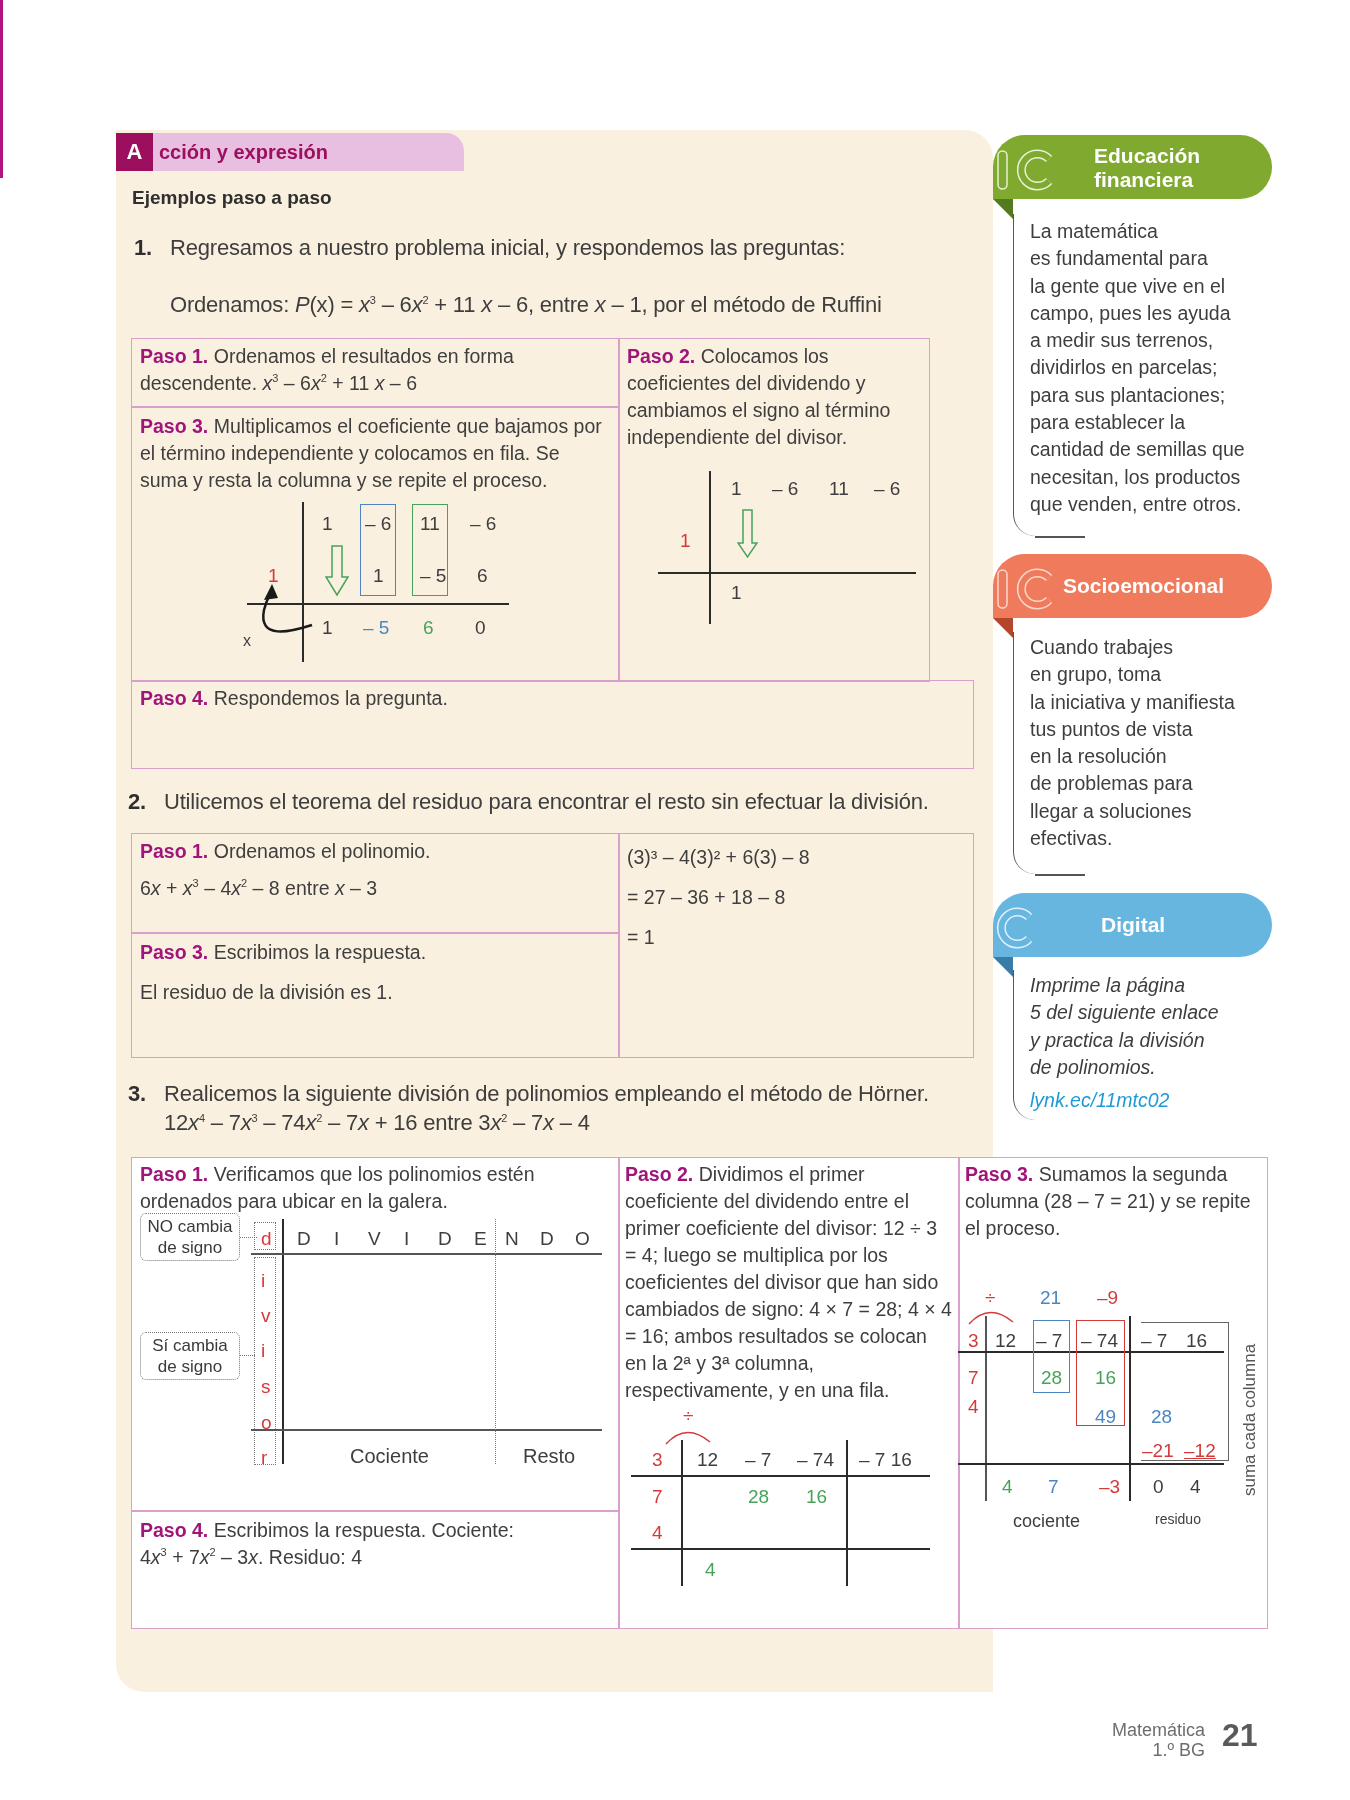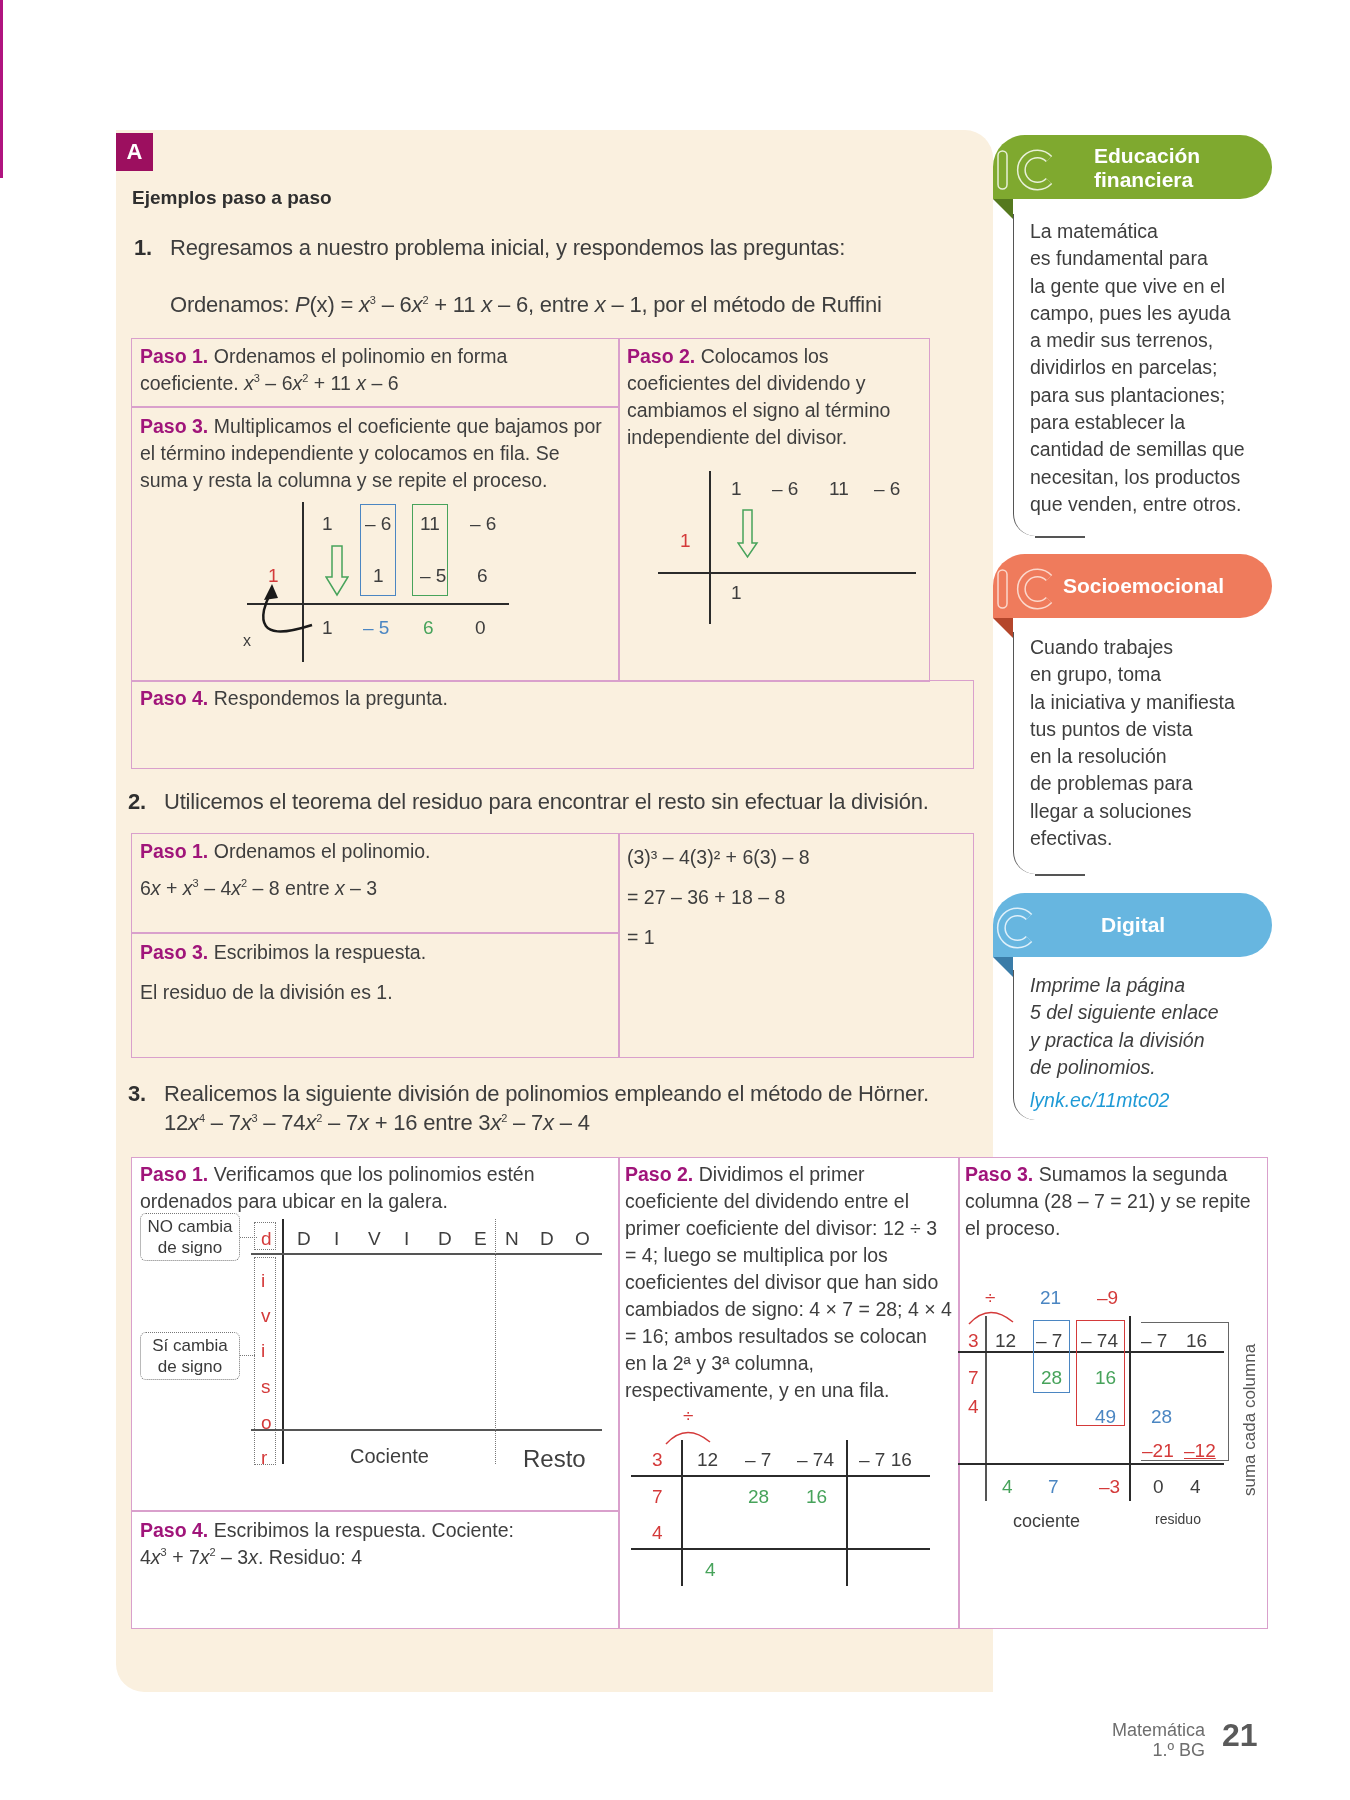--- a/index.html
+++ b/index.html
@@ -32,34 +32,35 @@
   .footer-num { position: absolute; font-size: 32px; font-weight: bold; color: #5a5a5a; }
 </style>
 </head>
 <body>
 
 <div class="abs leftbar"></div>
 <div class="abs panel"></div>
 
 <div class="abs tag">
   <div class="tag-a">A</div>
+  <div class="tag-rest">cción y expresión</div>
 </div>
 
 <div class="abs h-ej">Ejemplos paso a paso</div>
 
 <div class="abs p-line" style="left:134px; top:235px;">
   <span class="num">1.</span><span>Regresamos a nuestro problema inicial, y respondemos las preguntas:</span>
 </div>
 <div class="abs p-line" style="left:170px; top:292px;">
   <span>Ordenamos: </span><span class="it">P</span><span>(x)</span><span> = </span><span class="it">x</span><sup>3</sup><span> – 6</span><span class="it">x</span><sup>2</sup><span> + 11 </span><span class="it">x</span><span> – 6, entre </span><span class="it">x</span><span> – 1, por el método de Ruffini</span>
 </div>
 
 <div class="cell" style="left:131px; top:338px; width:489px; height:70px;">
   <div class="cell-text" style="padding:4px 8px;">
-    <span class="paso">Paso 1.</span> <span>Ordenamos el polinomio en forma coeficiente.</span> <span class="it">x</span><sup>3</sup><span> – 6</span><span class="it">x</span><sup>2</sup><span> + 11 </span><span class="it">x</span><span> – 6</span>
+    <span class="paso">Paso 1.</span> <span>Ordenamos el resultados en forma descendente.</span> <span class="it">x</span><sup>3</sup><span> – 6</span><span class="it">x</span><sup>2</sup><span> + 11 </span><span class="it">x</span><span> – 6</span>
   </div>
 </div>
 <div class="cell" style="left:131px; top:406px; width:489px; height:276px;">
   <div class="cell-text" style="padding:6px 8px;">
     <span class="paso">Paso 3.</span> <span>Multiplicamos el coeficiente que bajamos por el término independiente y colocamos en fila. Se suma y resta la columna y se repite el proceso.</span>
   </div>
 </div>
 <div class="cell" style="left:618px; top:338px; width:312px; height:344px;">
   <div class="cell-text" style="padding:4px 8px;">
     <span class="paso">Paso 2.</span> <span>Colocamos los coeficientes del dividendo y cambiamos el signo al término independiente del divisor.</span>
@@ -191,21 +192,21 @@
       <div class="dig" style="left: 334px; top: 1228px; font-size: 19px;">I</div>
       <div class="dig" style="left: 368px; top: 1228px; font-size: 19px;">V</div>
       <div class="dig" style="left: 404px; top: 1228px; font-size: 19px;">I</div>
       <div class="dig" style="left: 438px; top: 1228px; font-size: 19px;">D</div>
       <div class="dig" style="left: 474px; top: 1228px; font-size: 19px;">E</div>
       <div class="dig" style="left: 505px; top: 1228px; font-size: 19px;">N</div>
       <div class="dig" style="left: 540px; top: 1228px; font-size: 19px;">D</div>
       <div class="dig" style="left: 575px; top: 1228px; font-size: 19px;">O</div>
     </div>
   <div class="dig" style="left:350px; top:1445px; font-size:20px;">Cociente</div>
-  <div class="dig" style="left:523px; top:1445px; font-size:24px;">Resto</div>
+  <div class="dig" style="left:523px; top:1445px; font-size:20px;">Resto</div>
 </div>
 
 <div>
   <div class="dig red" style="left:683px; top:1405px;">÷</div>
   <svg class="abs" style="left:664px; top:1428px;" width="50" height="18">
       <path d="M2 16 Q22 -6 46 14" fill="none" stroke="#d43a3a" stroke-width="1.5"></path>
     </svg>
   <div class="vline" style="left:681px; top:1440px; height:146px;"></div>
   <div class="vline" style="left:846px; top:1440px; height:146px;"></div>
   <div class="hline" style="left:631px; top:1475px; width:299px;"></div>

